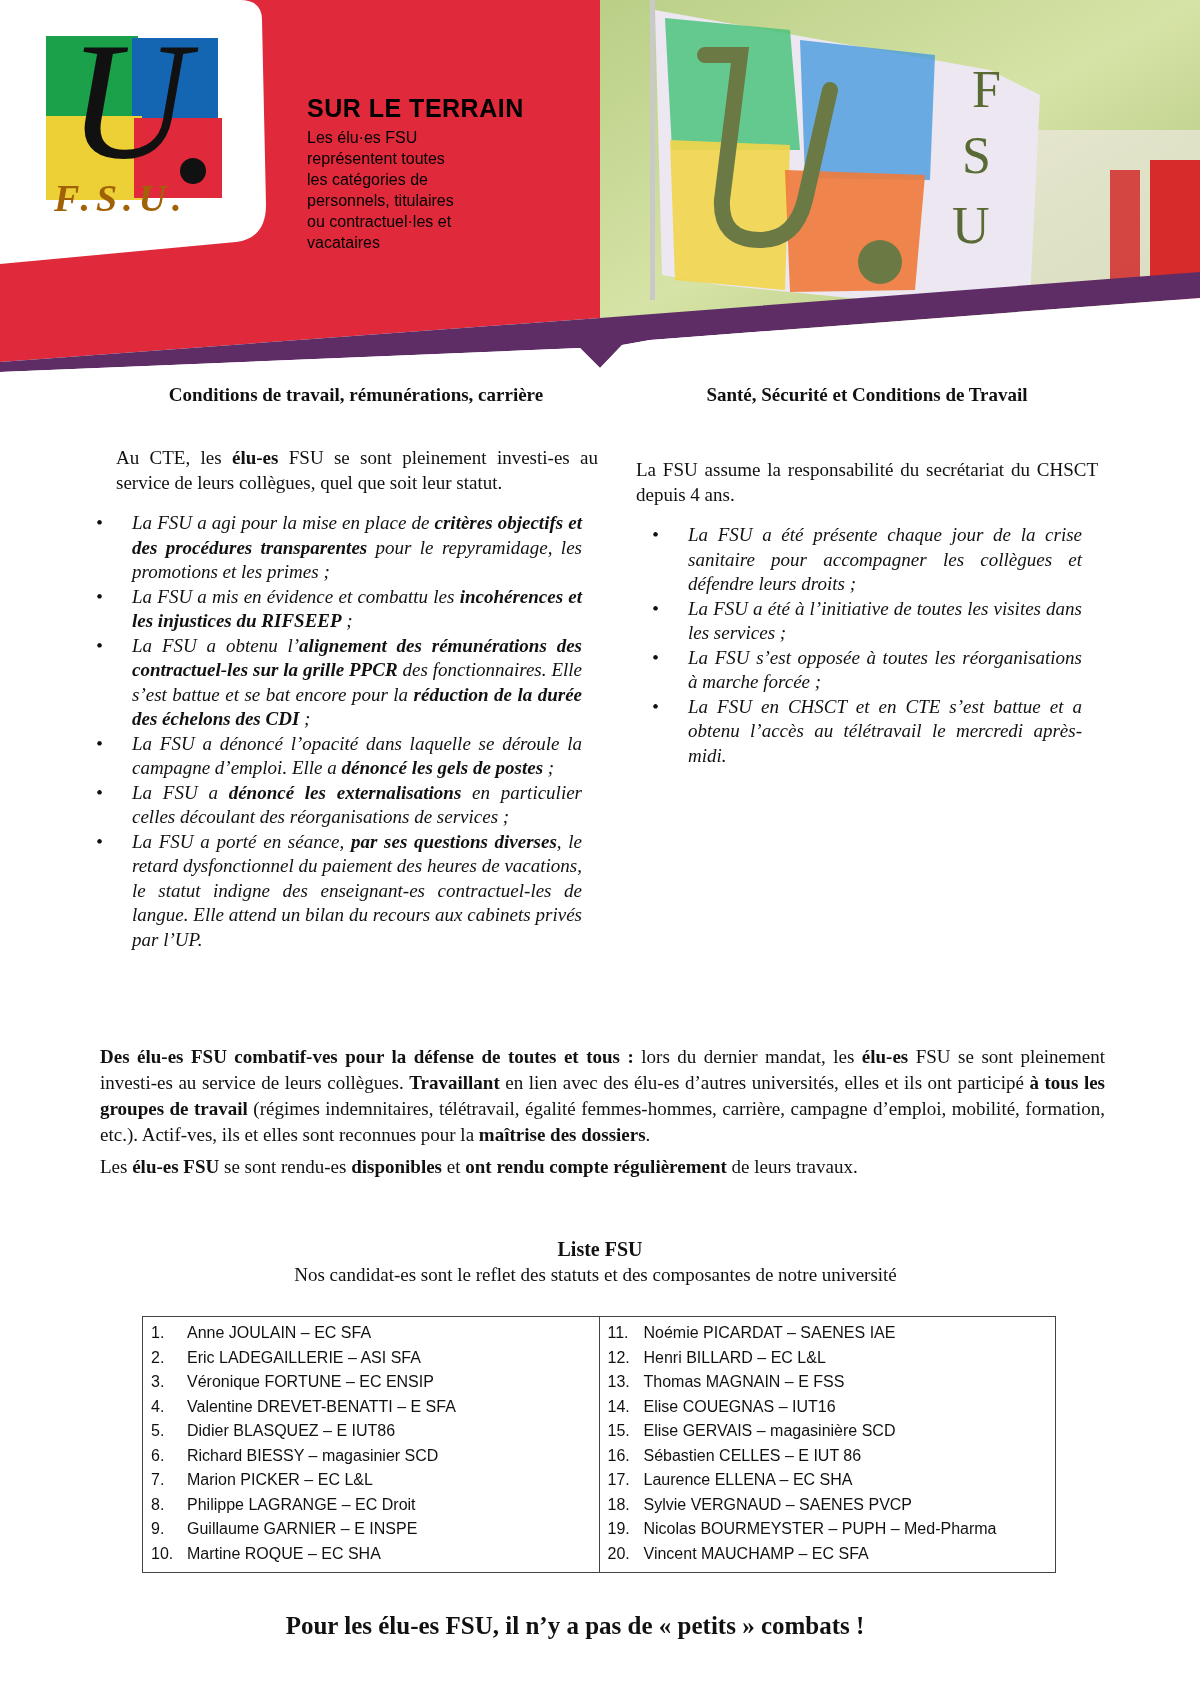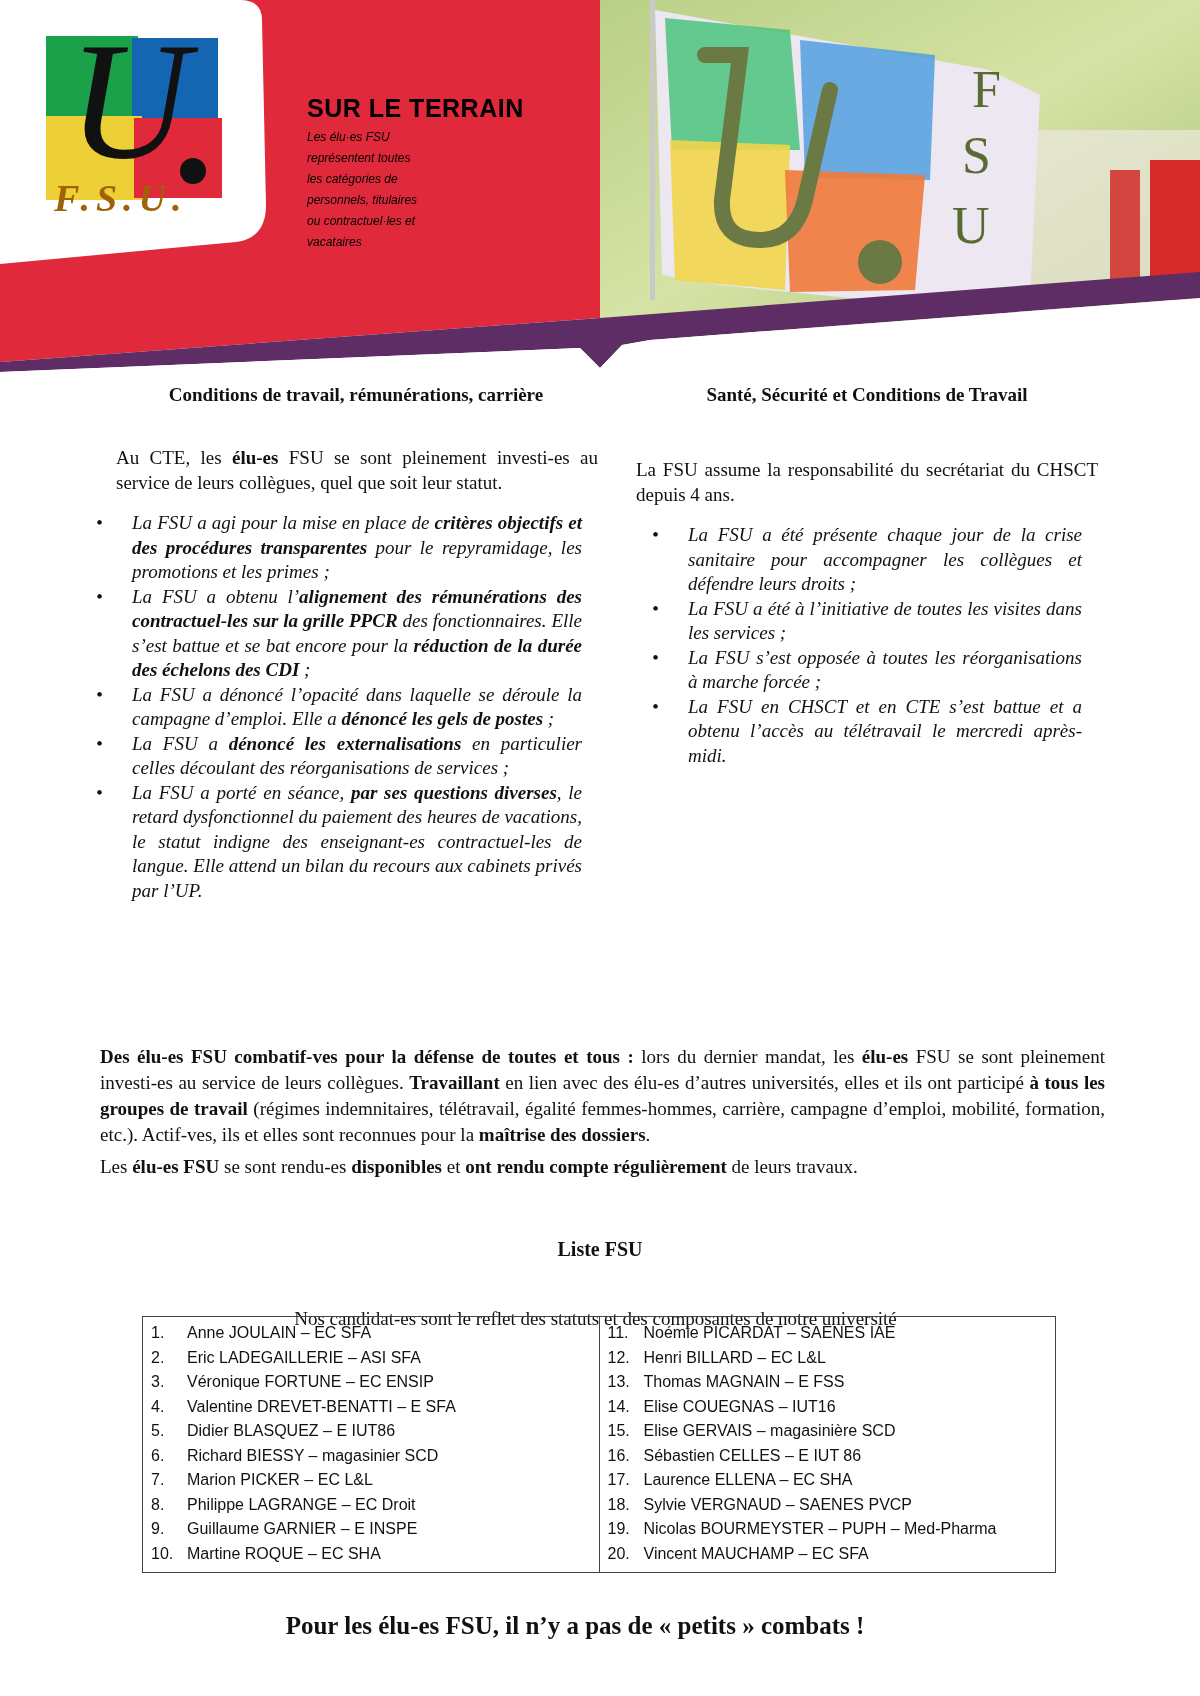--- a/index.html
+++ b/index.html
@@ -11,40 +11,40 @@
   .logo .q { position:absolute; }
   .logo .g { left:0; top:0; width:92px; height:86px; background:#1aa14a; }
   .logo .b { left:86px; top:2px; width:86px; height:88px; background:#1466b3; }
   .logo .y { left:0; top:80px; width:96px; height:84px; background:#edd035; }
   .logo .r { left:88px; top:82px; width:88px; height:80px; background:#e0293a; }
   .logo .U { position:absolute; left:22px; top:-20px; font-family:"Liberation Serif", serif; font-style:italic; font-size:168px; line-height:1; color:#111; }
   .logo .dot { position:absolute; left:134px; top:122px; width:26px; height:26px; border-radius:50%; background:#111; }
   .logo-text { position:absolute; left:54px; top:176px; font-family:"Liberation Serif", serif; font-style:italic; font-weight:bold; font-size:38px; letter-spacing:6px; color:#a16207; }
   .tagline { position:absolute; left:307px; top:94px; color:#000000; font-family:"Liberation Sans", sans-serif; }
   .tagline h1 { margin:0 0 4px 0; font-size:25px; font-weight:bold; letter-spacing:0.5px; }
-  .tagline p { margin:0; font-size:12px; line-height:21px; width:230px;font-style:italic; }
+  .tagline p { margin:0; font-size:16px; line-height:21px; width:230px; }
   .flag-txt { position:absolute; color:#5a6a35; font-family:"Liberation Serif", serif; font-size:52px; }
 
   .col-title { position:absolute; top:384px; font-weight:bold; font-size:19px; text-align:center; }
   .col { position:absolute; font-size:19px; line-height:24.5px; text-align:justify; }
   .col p { margin:0; }
   .col ul { margin:16px; padding:0; list-style:none;font-style:italic; }
   .col li { position:relative; padding-left:36px; }
   .col li::before { content:"•"; position:absolute; left:0; top:0; font-size:19px; }
   .col-left { left:80px; top:446px; width:518px; }
   .col-left p.intro { padding-left:36px; margin-bottom:0; }
   .col-right { left:636px; top:458px; width:462px; }
   .col-right li { padding-left:36px; }
   .col-right li::before { left:0; }
 
   .combat { position:absolute; left:100px; top:1044px; width:1005px; font-size:19px; line-height:26px; text-align:justify; }
   .combat p { margin:0 0 6px 0; }
 
   .list-title { position:absolute; left:0; top:1238px; width:1200px; text-align:center; font-weight:bold; font-size:20px; }
-  .list-sub { position:absolute; left:0; top:1264px; width:1191px; text-align:center; font-size:19px;margin-top:44px; }
+  .list-sub { position:absolute; left:0; top:1264px; width:1191px; text-align:center; font-size:19px; }
 
   table.cands { position:absolute; left:142px; top:1316px; width:914px; border-collapse:collapse; font-family:"Liberation Sans", sans-serif; font-size:16px; color:#111; }
   table.cands td { border:1.5px solid #444; vertical-align:top; padding:4px 8px 6px 8px; width:50%; }
   .cand { display:flex; height:24.5px; line-height:24.5px; }
   .cand .n { width:36px; }
 
   .final { position:absolute; left:0; top:1612px; width:1150px; text-align:center; font-weight:bold; font-size:25px; }
 </style>
 </head>
 <body>
@@ -117,20 +117,21 @@
   <div class="flag-txt" style="left:952px;top:196px;">U</div>
 </div>
 
 <div class="col-title" style="left:80px;width:552px;">Conditions de travail, rémunérations, carrière</div>
 <div class="col-title" style="left:636px;width:462px;">Santé, Sécurité et Conditions de Travail</div>
 
 <div class="col col-left">
   <p class="intro"><span>Au CTE, les </span><b>élu-es</b><span> FSU se sont pleinement investi-es au service de leurs collègues, quel que soit leur statut.</span></p>
   <ul>
     <li><span>La FSU a agi pour la mise en place de </span><b>critères objectifs et des procédures transparentes</b><span> pour le repyramidage, les promotions et les primes ;</span></li>
+    <li><span>La FSU a mis en évidence et combattu les </span><b>incohérences et les injustices du RIFSEEP</b><span> ;</span></li>
     <li><span>La FSU a obtenu l’</span><b>alignement des rémunérations des contractuel-les sur la grille PPCR</b><span> des fonctionnaires. Elle s’est battue et se bat encore pour la </span><b>réduction de la durée des échelons des CDI</b><span> ;</span></li>
     <li><span>La FSU a dénoncé l’opacité dans laquelle se déroule la campagne d’emploi. Elle a </span><b>dénoncé les gels de postes</b><span> ;</span></li>
     <li><span>La FSU a </span><b>dénoncé les externalisations</b><span> en particulier celles découlant des réorganisations de services ;</span></li>
     <li><span>La FSU a porté en séance, </span><b>par ses questions diverses</b><span>, le retard dysfonctionnel du paiement des heures de vacations, le statut indigne des enseignant-es contractuel-les de langue. Elle attend un bilan du recours aux cabinets privés par l’UP.</span></li>
   </ul>
 </div>
 
 <div class="col col-right">
   <p><span>La FSU assume la responsabilité du secrétariat du CHSCT depuis 4 ans.</span></p>
   <ul>

